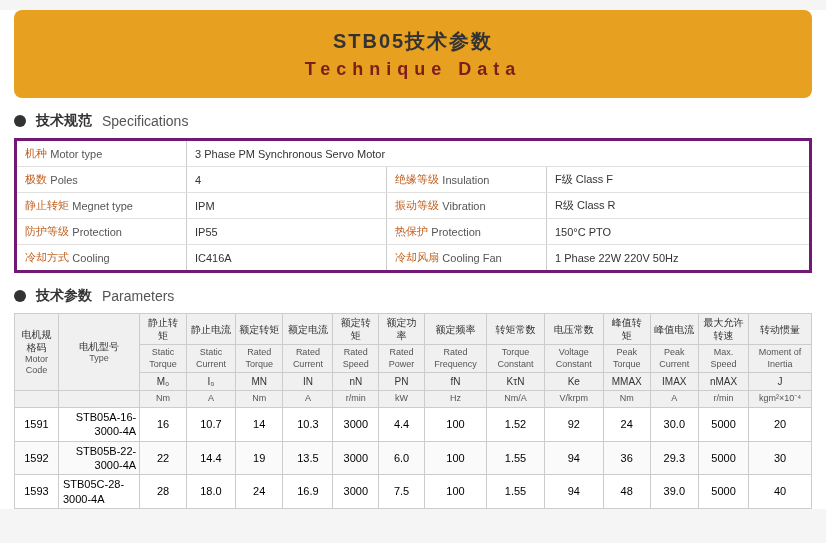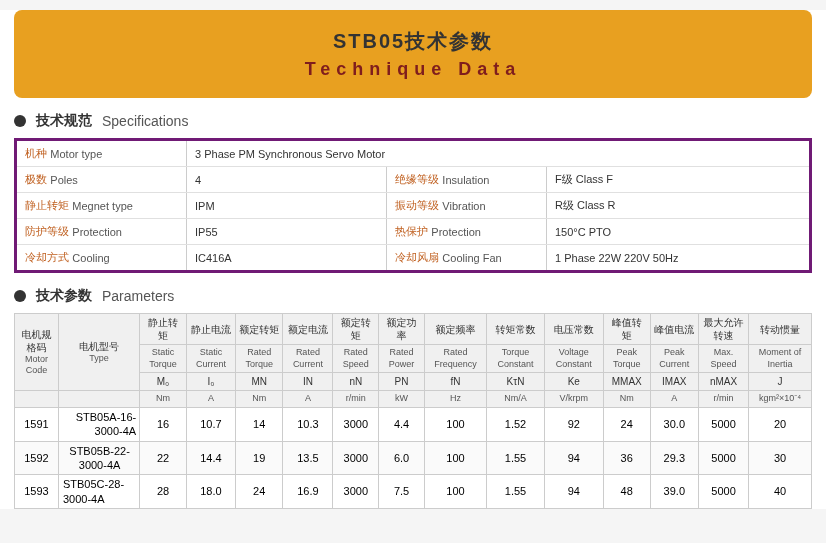--- a/index.html
+++ b/index.html
@@ -414,21 +414,21 @@
             <td>100</td>
             <td>1.52</td>
             <td>92</td>
             <td>24</td>
             <td>30.0</td>
             <td>5000</td>
             <td>20</td>
           </tr>
           <tr class="row-even">
             <td>1592</td>
-            <td style="text-align: center; padding-left: 4px;">STB05B-22-3000-4A</td>
+            <td style="text-align: right; padding-left: 4px;">STB05B-22-3000-4A</td>
             <td>22</td>
             <td>14.4</td>
             <td>19</td>
             <td>13.5</td>
             <td>3000</td>
             <td>6.0</td>
             <td>100</td>
             <td>1.55</td>
             <td>94</td>
             <td>36</td>

